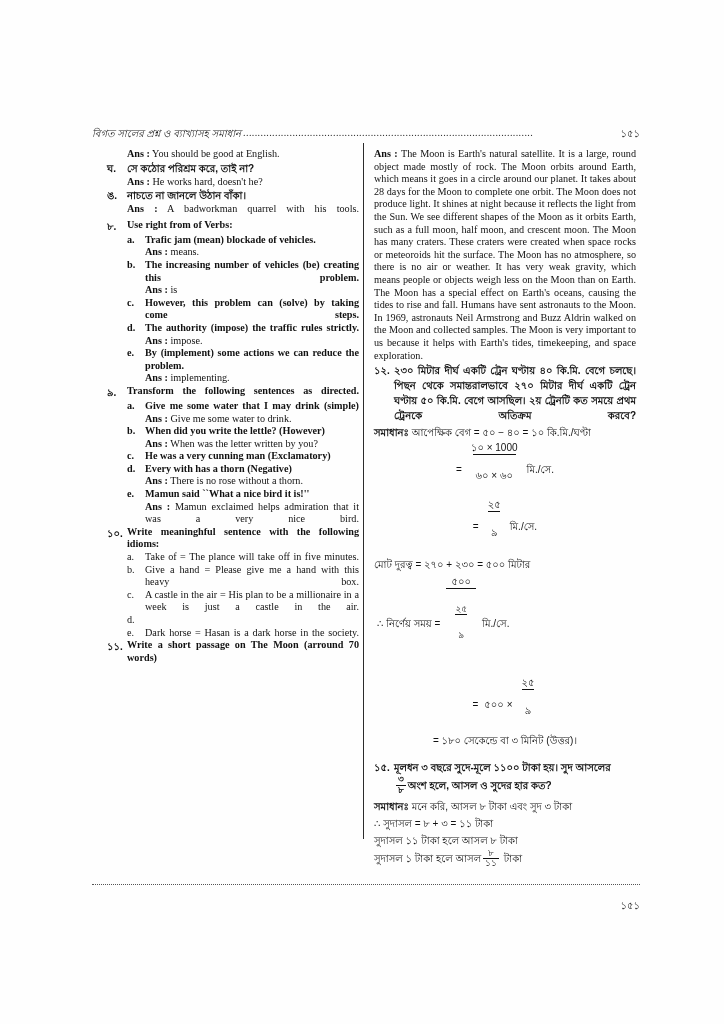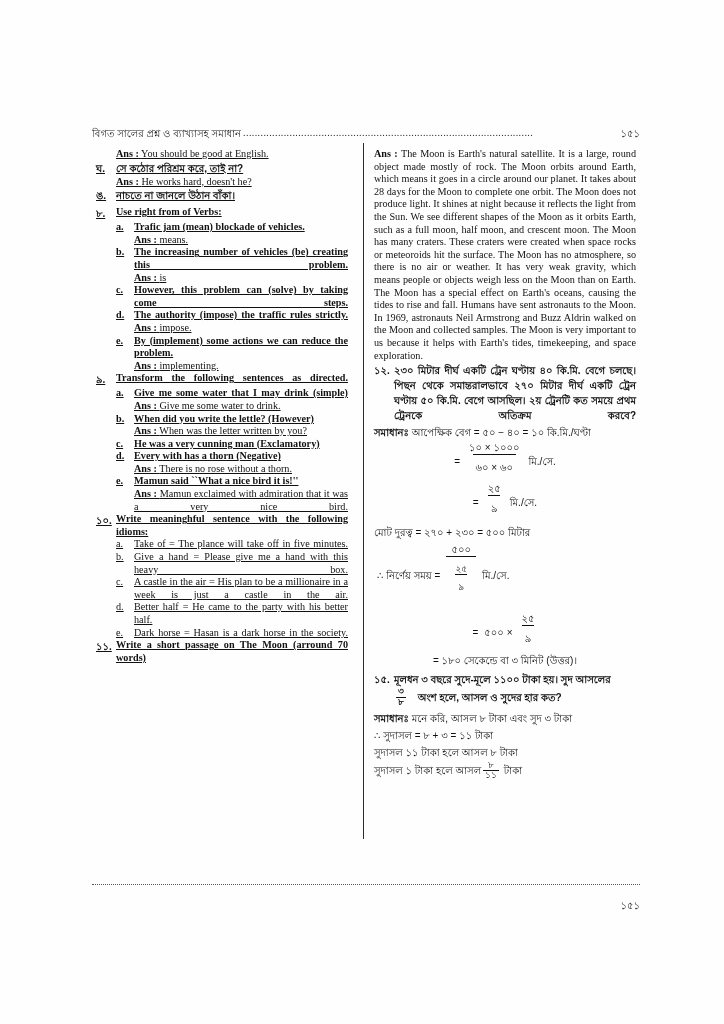--- a/index.html
+++ b/index.html
@@ -32,20 +32,21 @@
     display: flex;
     align-items: baseline;
     font-size: 10.5px;
     white-space: nowrap;
     color: #1c1c1c;
   }
   .header-title {
     font-family: "Liberation Sans", sans-serif;
     font-size: 10px;
     letter-spacing: 0px;
+    font-style: italic;
   }
   .header-dots {
     flex: 1;
     overflow: hidden;
     margin: 0 2px;
     font-size: 10px;
     letter-spacing: 0.4px;
     color: #2a2a2a;
     position: relative;
     top: -1px;
@@ -57,21 +58,21 @@
 
   
   .col {
     position: absolute;
     top: 148px;
     font-size: 10.2px;
     line-height: 12.6px;
     text-align: justify;
     color: #111;
   }
-  .col-left  { left: 96px;  width: 252px; text-decoration: underline; }
+  .col-left  { left: 107px;  width: 252px; }
   .col-right { left: 374px;  width: 262px; }
 
   .divider {
     position: absolute;
     left: 363px;
     top: 143px;
     width: 1px;
     height: 696px;
     background: #2b2b2b;
   }
@@ -140,21 +141,21 @@
   .math-left   { justify-content: flex-start; }
   .frac {
     display: inline-flex;
     flex-direction: column;
     align-items: center;
     vertical-align: middle;
     margin: 0 3px;
     line-height: 1.05;
   }
   .frac .num { padding: 0 3px; }
-  .frac .den { padding: 8px 3px; border-top: 1px solid #111; }
+  .frac .den { padding: 16px 3px; border-top: 1px solid #111; }
   .mspace { padding: 0 3px; }
   .frac-sm { font-size: 9px; }
 
   .inline-frac {
     display: inline-flex;
     flex-direction: column;
     align-items: center;
     vertical-align: middle;
     margin: 0 2px;
     line-height: 1.05;
@@ -197,20 +198,27 @@
       <div class="body ansline">
         <span class="ans-lbl">Ans :</span>
         <span>He works hard, doesn't he?</span>
       </div>
     </div>
 
     <div class="item lvl0">
       <div class="marker bn">ঙ.</div>
       <div class="body bn bn-b">নাচতে না জানলে উঠান বাঁকা।</div>
     </div>
+    <div class="item lvl1">
+      <div class="marker" style="width:0;margin-left:20px;"></div>
+      <div class="body ansline jfull">
+        <span class="ans-lbl">Ans :</span>
+        <span>A badworkman quarrel with his tools.</span>
+      </div>
+    </div>
 
     <div class="spacer-s"></div>
 
     <div class="item lvl0">
       <div class="marker bn">৮.</div>
       <div class="body q">Use right from of Verbs:</div>
     </div>
 
     <div class="item lvl1">
       <div class="marker">a.</div>
@@ -312,21 +320,21 @@
     </div>
 
     <div class="item lvl1">
       <div class="marker">e.</div>
       <div class="body q">Mamun said ``What a nice bird it is!''</div>
     </div>
     <div class="item lvl1">
       <div class="marker" style="width:0;margin-left:38px;"></div>
       <div class="body ansline jfull">
         <span class="ans-lbl">Ans :</span>
-        <span>Mamun exclaimed with admiration that it was a very nice bird.</span>
+        <span>Mamun exclaimed helps admiration that it was a very nice bird.</span>
       </div>
     </div>
 
     <div class="item lvl0">
       <div class="marker bn">১০.</div>
       <div class="body q jfull">Write meaninghful sentence with the following idioms:</div>
     </div>
 
     <div class="item lvl1">
       <div class="marker" style="font-weight:normal;">a.</div>
@@ -335,21 +343,20 @@
     <div class="item lvl1">
       <div class="marker" style="font-weight:normal;">b.</div>
       <div class="body jfull">Give a hand = Please give me a hand with this heavy box.</div>
     </div>
     <div class="item lvl1">
       <div class="marker" style="font-weight:normal;">c.</div>
       <div class="body jfull">A castle in the air = His plan to be a millionaire in a week is just a castle in the air.</div>
     </div>
     <div class="item lvl1">
       <div class="marker" style="font-weight:normal;">d.</div>
-      <div class="body jfull">Better half = He came to the party with his better half.</div>
     </div>
     <div class="item lvl1">
       <div class="marker" style="font-weight:normal;">e.</div>
       <div class="body jfull">Dark horse = Hasan is a dark horse in the society.</div>
     </div>
 
     <div class="item lvl0">
       <div class="marker bn">১১.</div>
       <div class="body q jfull">Write a short passage on The Moon (arround 70 words)</div>
     </div>
@@ -369,21 +376,21 @@
     </div>
 
     <div class="bn" style="margin-top:2px;">
       <span class="bn-b">সমাধানঃ</span>
       <span>আপেক্ষিক বেগ = ৫০ − ৪০ = ১০ কি.মি./ঘণ্টা</span>
     </div>
 
     <div class="math-row math-center">
       <span class="mspace">=</span>
       <span class="frac">
-        <span class="num">১০ × ১০০০</span>
+        <span class="num">১০ × 1000</span>
         <span class="den">৬০ × ৬০</span>
       </span>
       <span class="mspace">মি./সে.</span>
     </div>
 
     <div class="math-row math-center">
       <span class="mspace">=</span>
       <span class="frac">
         <span class="num">২৫</span>
         <span class="den">৯</span>
@@ -413,30 +420,30 @@
       <span class="frac">
         <span class="num">২৫</span>
         <span class="den">৯</span>
       </span>
     </div>
 
     <div class="math-row math-center" style="margin-top:1px;">
       <span>= ১৮০ সেকেন্ডে বা ৩ মিনিট (উত্তর)।</span>
     </div>
 
-    <div class="item lvl0" style="margin-top:4px;">
+    <div class="item lvl0" style="margin-top:12px;">
       <div class="marker bn">১৫.</div>
       <div class="body bn bn-b">মূলধন ৩ বছরে সুদে-মূলে ১১০০ টাকা হয়। সুদ আসলের</div>
     </div>
     <div class="bn bn-b" style="margin-left:20px;display:flex;align-items:center;">
       <span class="inline-frac">
         <span class="num">৩</span>
         <span class="den">৮</span>
       </span>
-      <span style="margin-left:10px;">অংশ হলে, আসল ও সুদের হার কত?</span>
+      <span style="margin-left:0;">অংশ হলে, আসল ও সুদের হার কত?</span>
     </div>
 
     <div class="bn" style="margin-top:4px;">
       <span class="bn-b">সমাধানঃ</span>
       <span>মনে করি, আসল ৮ টাকা এবং সুদ ৩ টাকা</span>
     </div>
     <div class="bn" style="margin-top:2px;">∴ সুদাসল = ৮ + ৩ = ১১ টাকা</div>
     <div class="bn" style="margin-top:2px;">সুদাসল ১১ টাকা হলে আসল ৮ টাকা</div>
     <div class="bn" style="margin-top:1px;display:flex;align-items:center;">
       <span>সুদাসল ১ টাকা হলে আসল</span>

